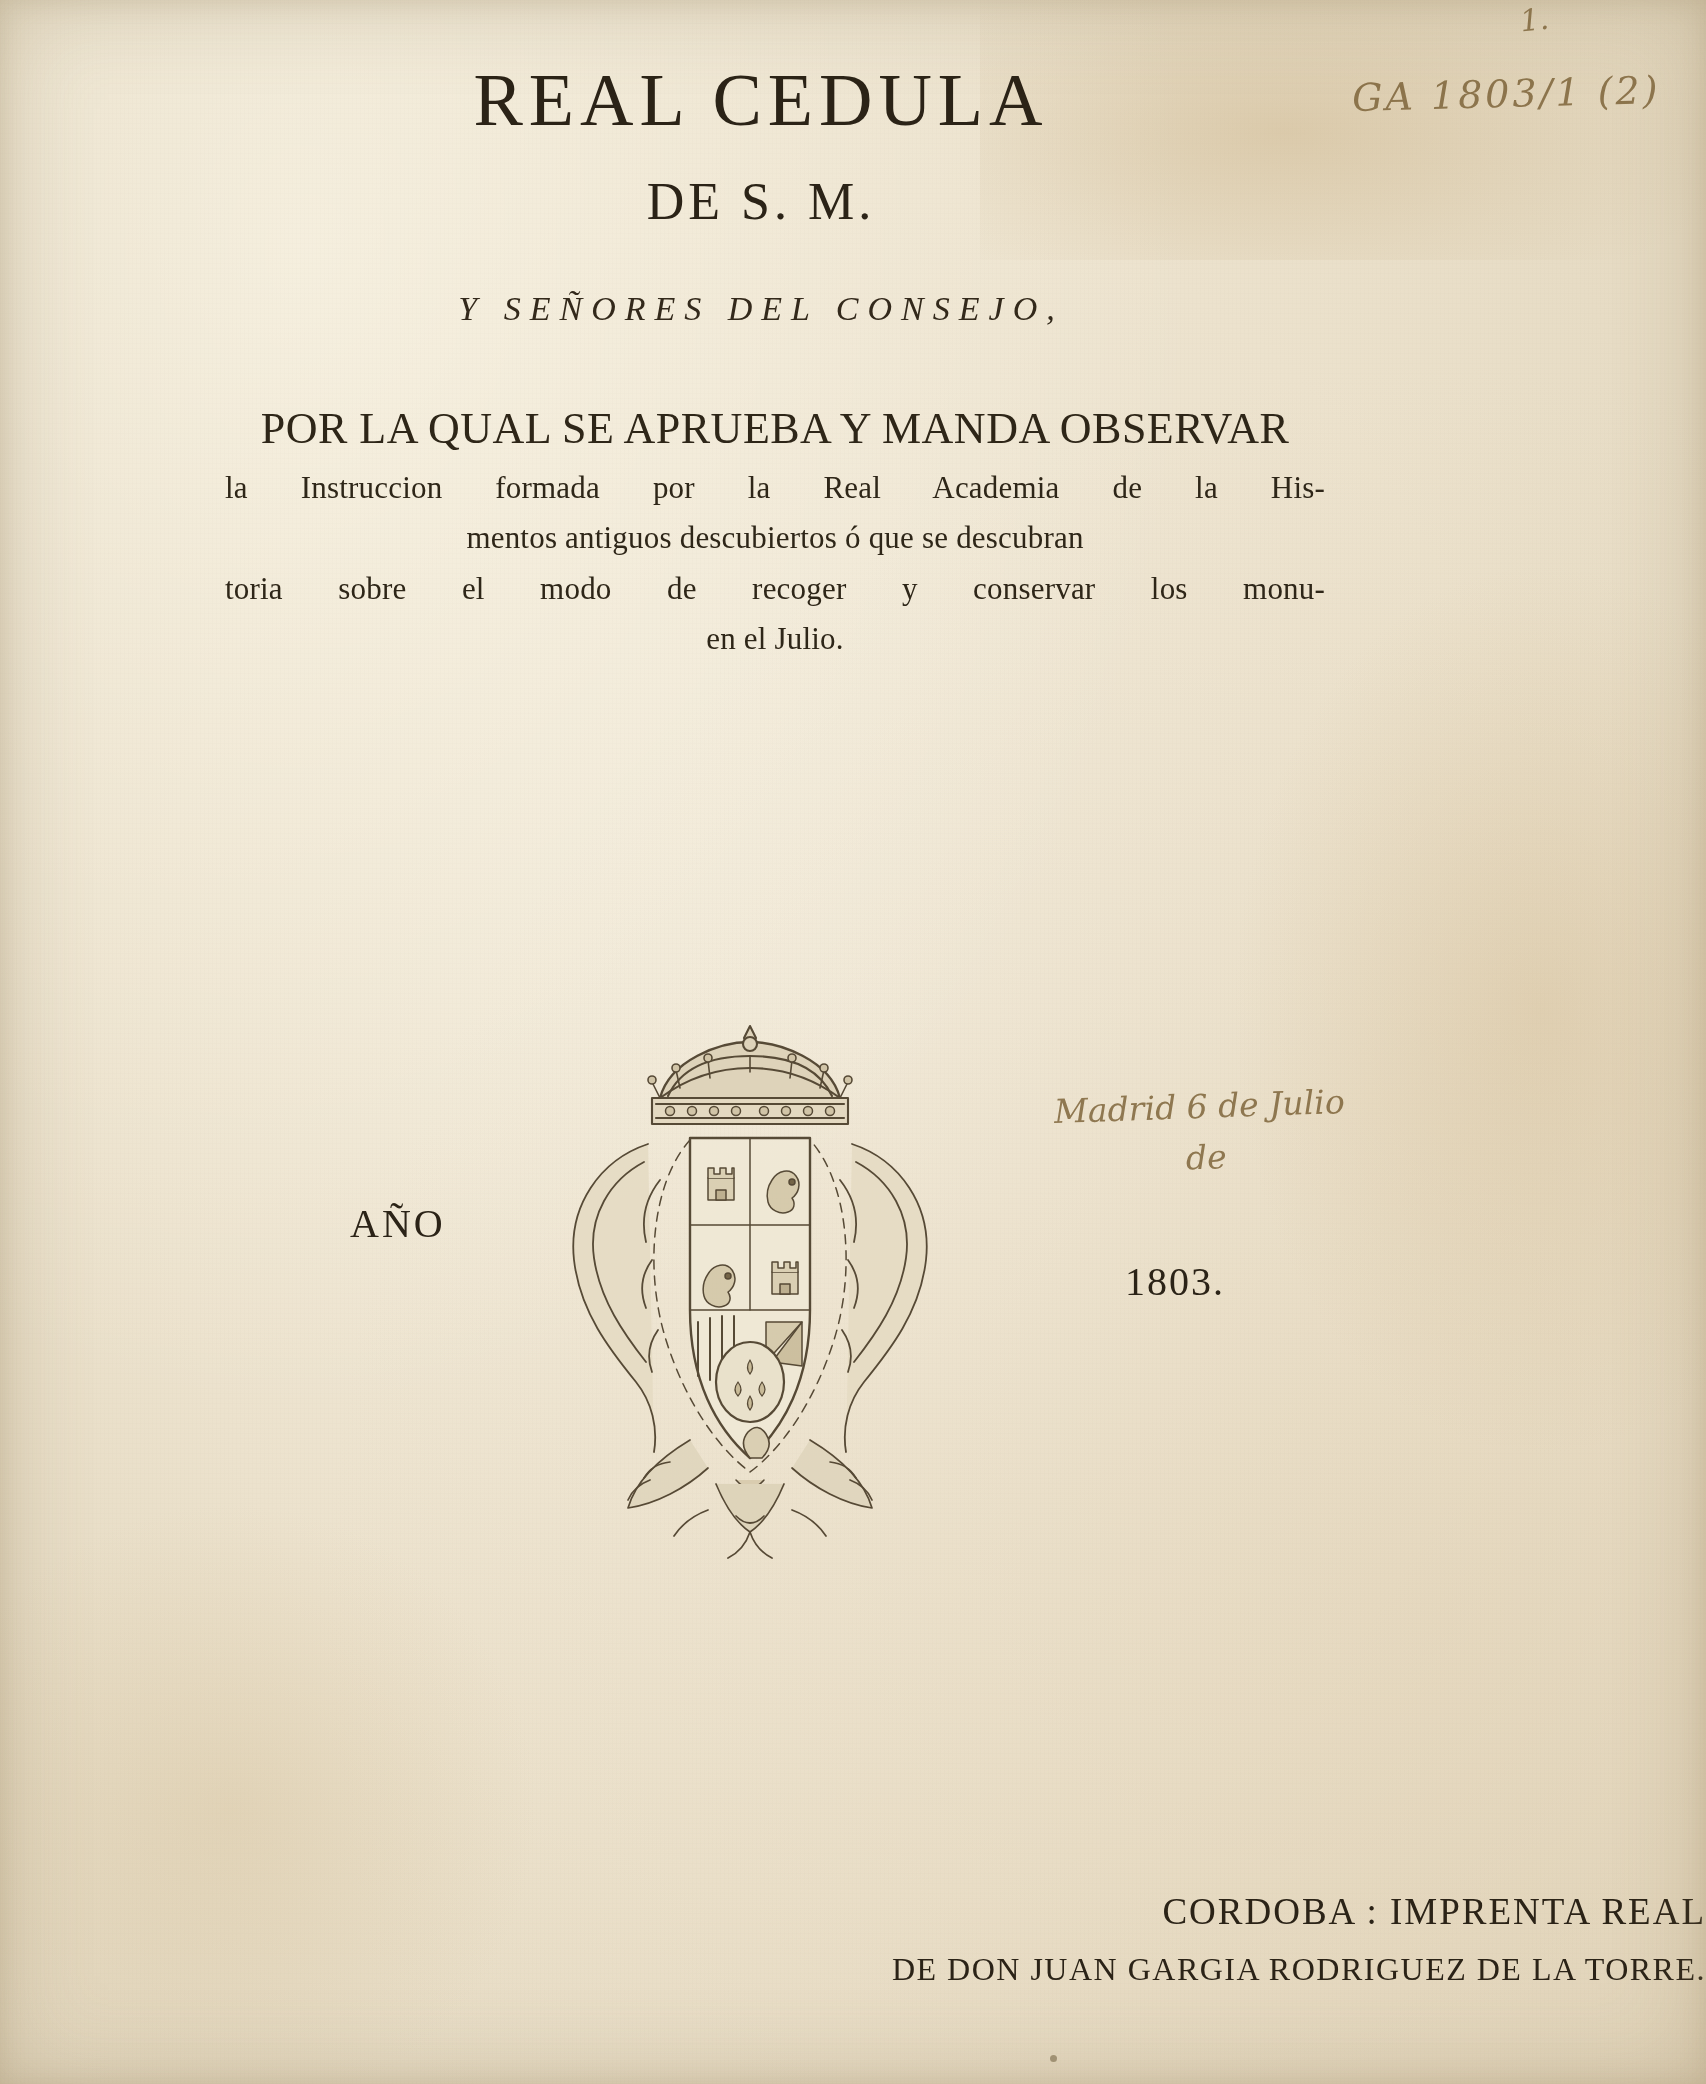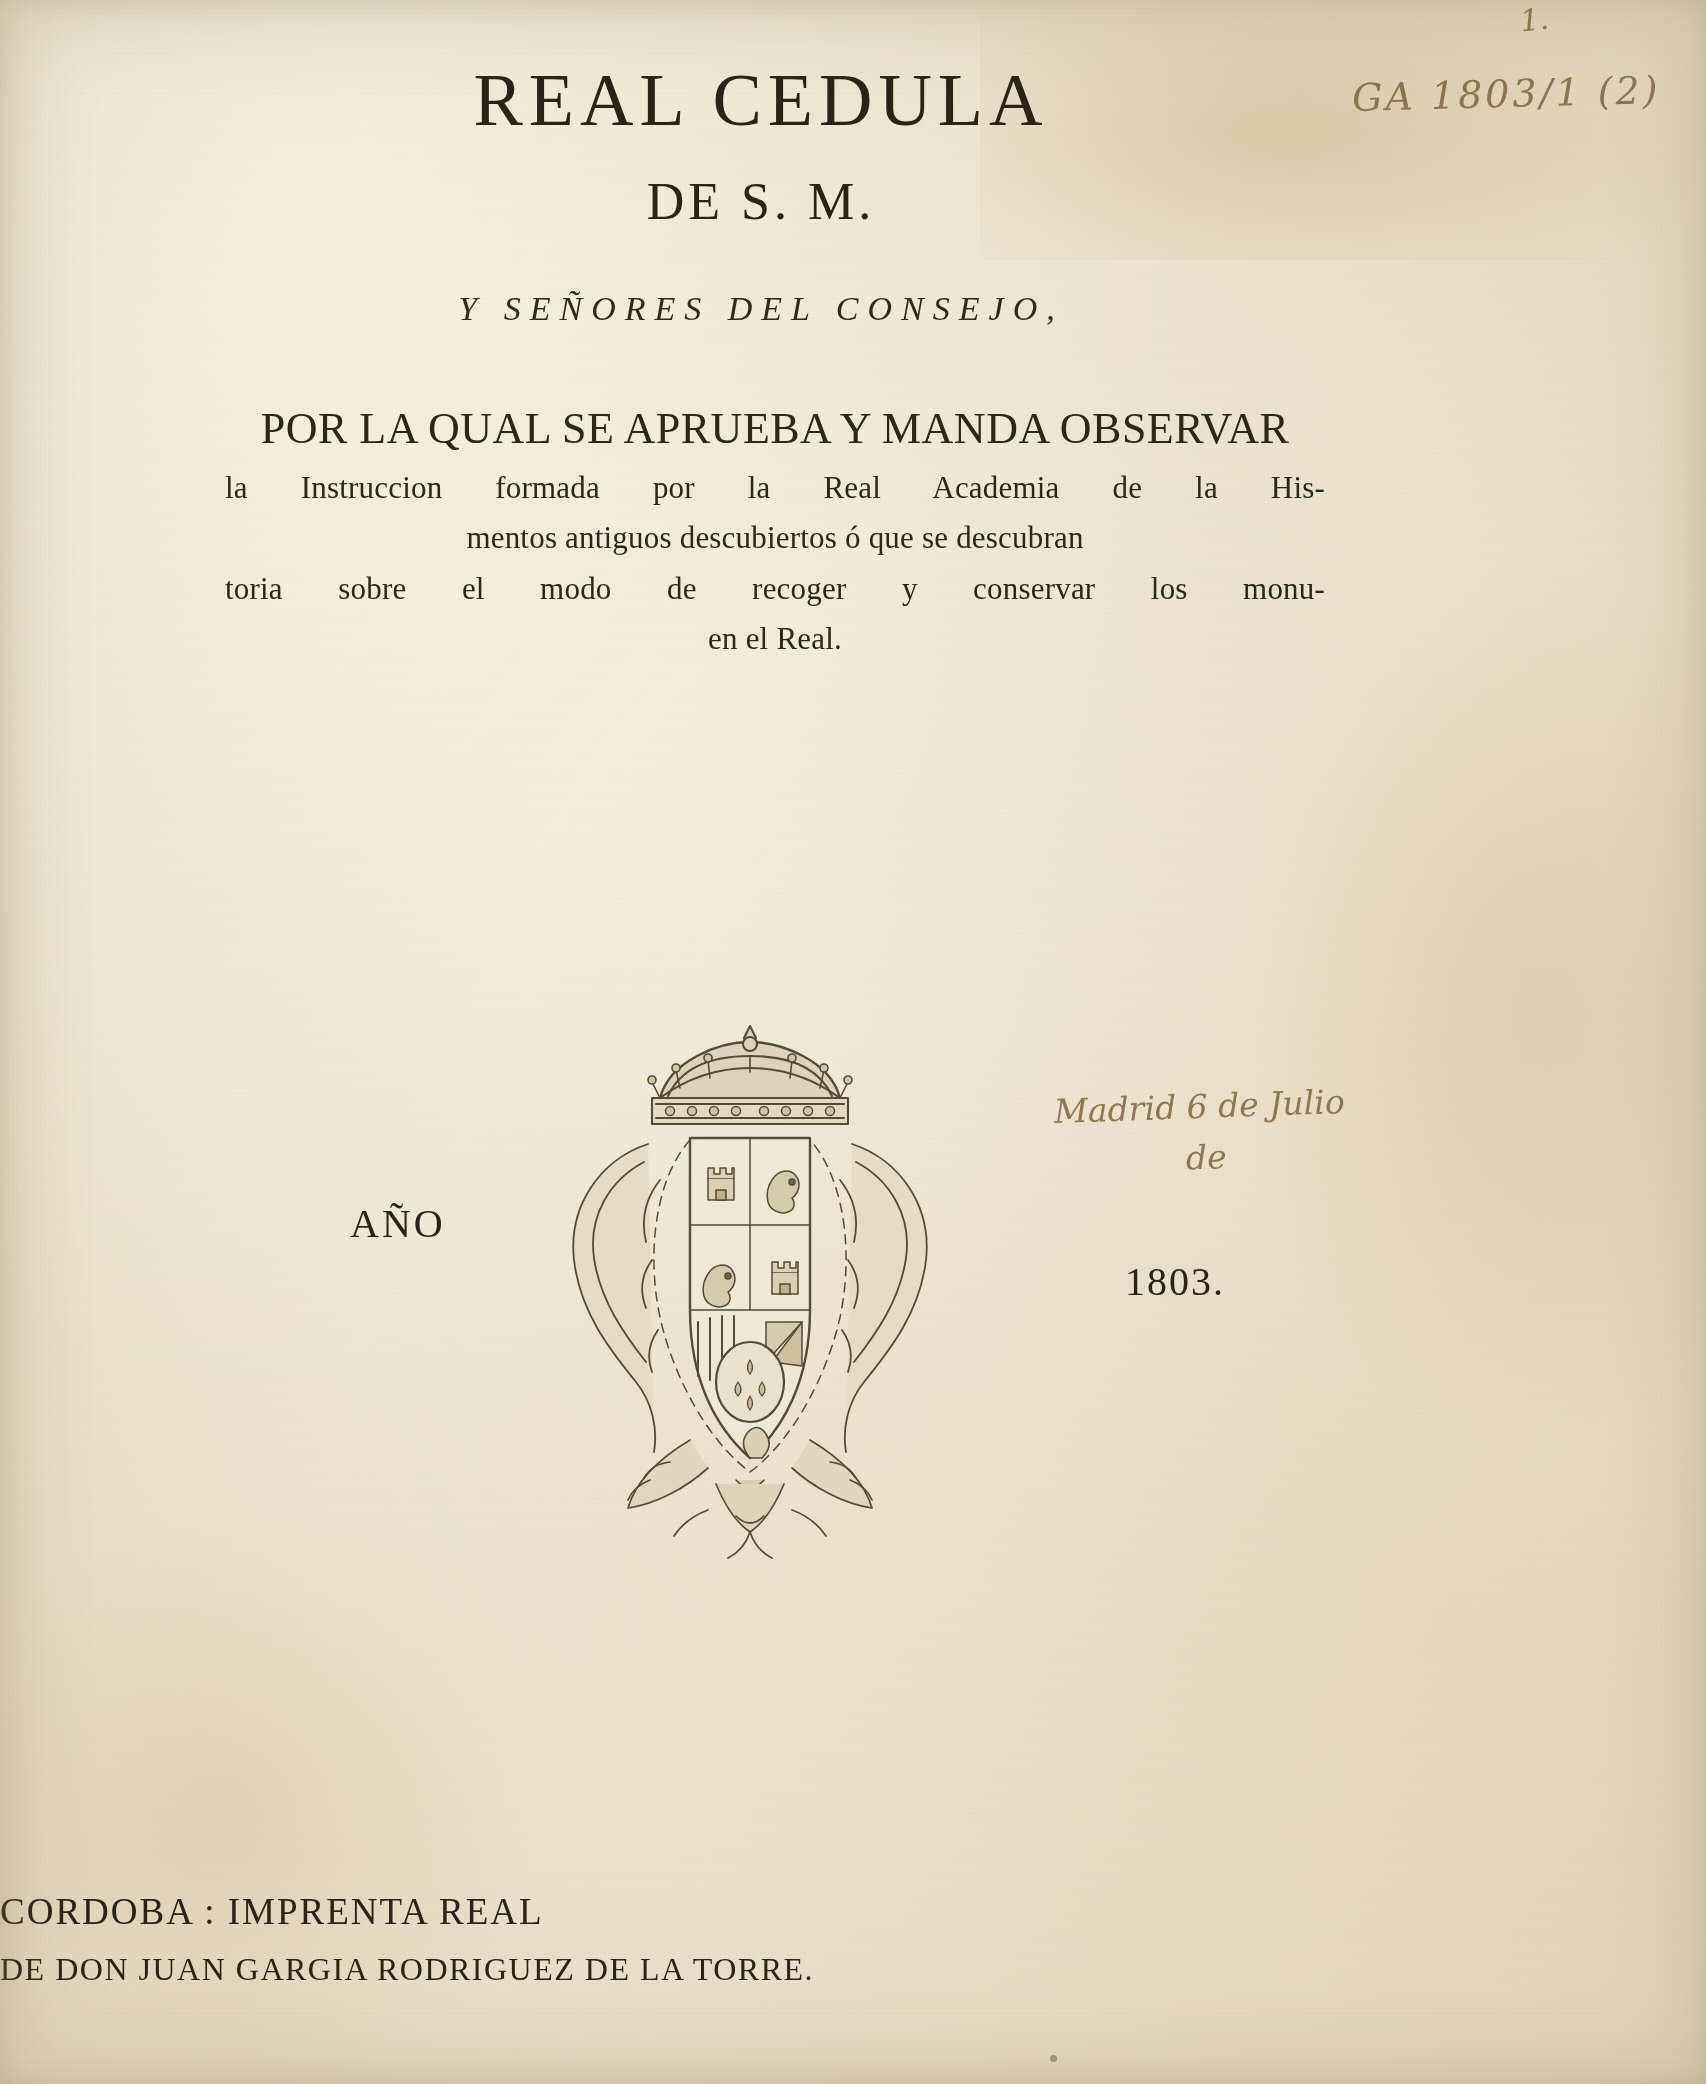--- a/index.html
+++ b/index.html
@@ -126,21 +126,21 @@
     left: 1125px; top: 1258px;
     font-size: 40px;
     letter-spacing: 2px;
     color: #2b2317;
   }
 
   
   #imprint {
     position: absolute;
     left: 0; right: 0; bottom: 96px;
-    text-align: left;
+    text-align: right;
   }
   #imprint .line1 {
     font-size: 37px;
     letter-spacing: 2px;
     color: #2b2317;
     margin-bottom: 18px;
   }
   #imprint .line2 {
     font-size: 32px;
     letter-spacing: 1.5px;
@@ -210,21 +210,21 @@
 
   <div class="ink" id="title-main">REAL CEDULA</div>
   <div class="ink" id="title-sub">DE S. M.</div>
   <div class="ink" id="title-council">Y SEÑORES DEL CONSEJO,</div>
 
   <div id="abstract">
     <div class="l1">POR LA QUAL SE APRUEBA Y MANDA OBSERVAR</div>
     <div class="lx just">la Instruccion formada por la Real Academia de la His-</div>
     <div class="lx">mentos antiguos descubiertos ó que se descubran</div>
     <div class="lx just">toria sobre el modo de recoger y conservar los monu-</div>
-    <div class="lx">en el Real.</div>
+    <div class="lx">en el Julio.</div>
   </div>
 
   <div id="year-label">AÑO</div>
   <div id="year-value">1803.</div>
 
   <div id="arms">
     <svg viewBox="0 0 420 600" xmlns="http://www.w3.org/2000/svg">
       <g stroke="#4a3d29" fill="none" stroke-width="2.1" stroke-linecap="round" stroke-linejoin="round" opacity="0.92">
 
         <g>

